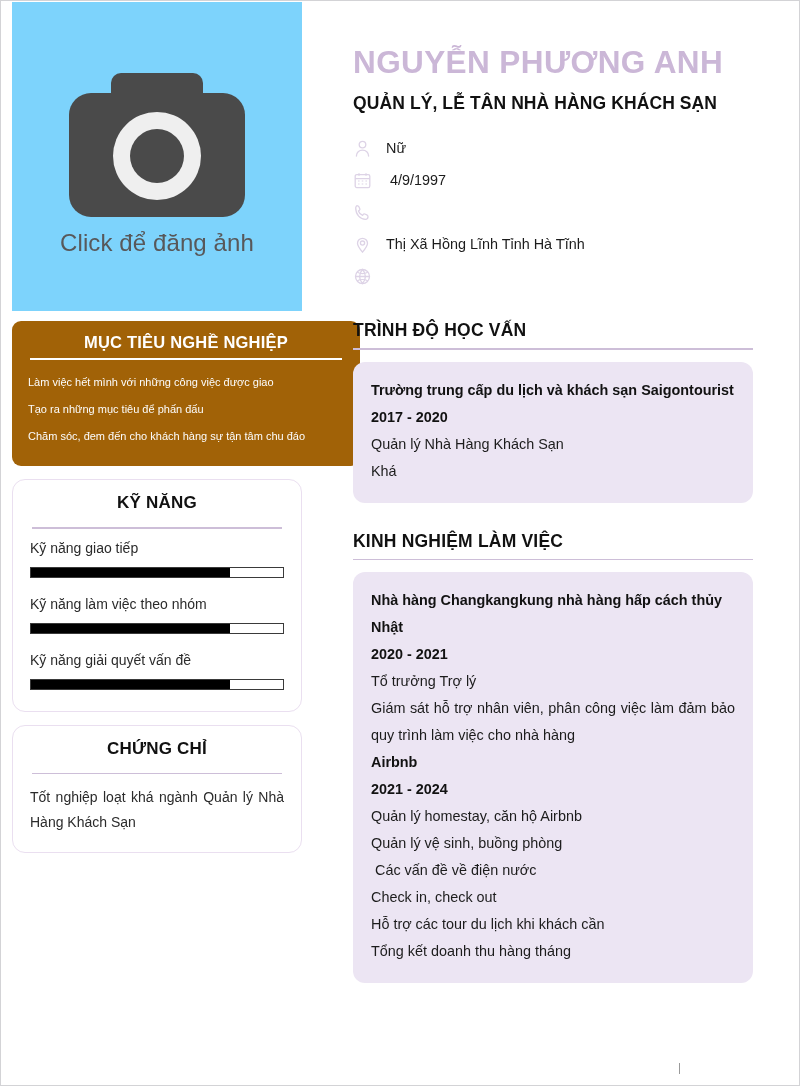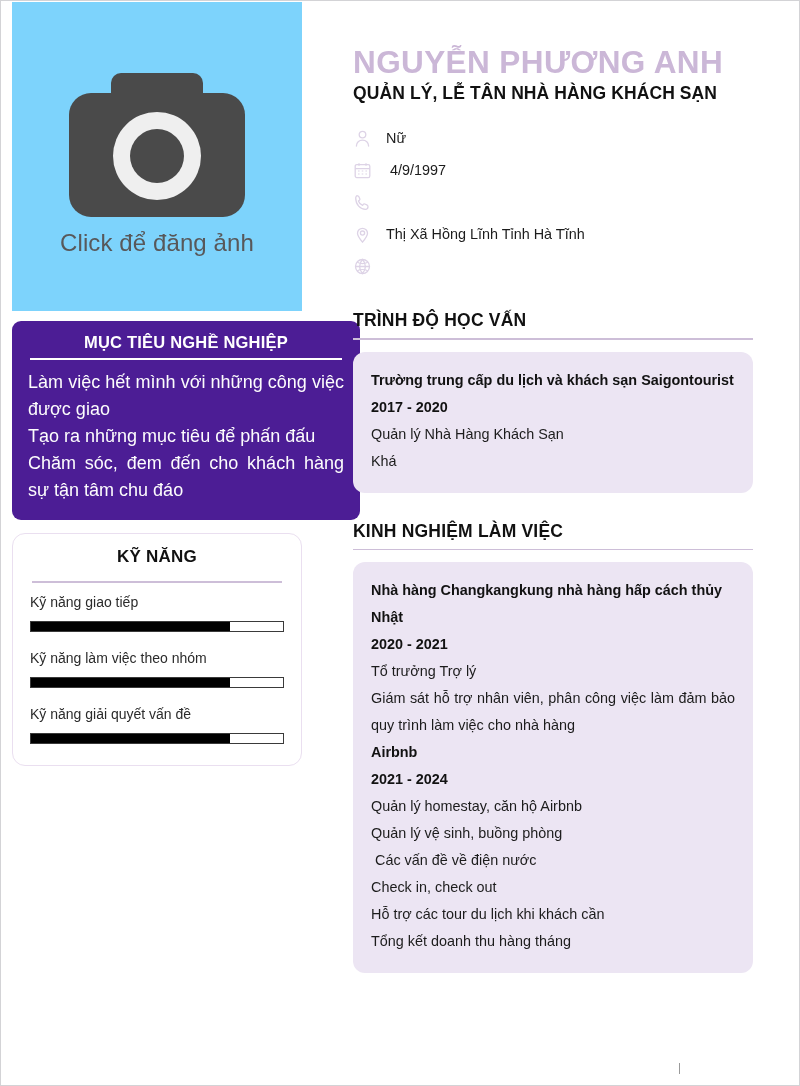--- a/index.html
+++ b/index.html
@@ -33,38 +33,38 @@
   .cam-svg { display:block; }
   .photo-label {
     font-size: 24px;
     color: #58585a;
     letter-spacing: .1px;
   }
 
   .objective {
     margin-top: 10px;
     width: 348px;
-    background: #4c1d95;
+    background: #a16207;
     border-radius: 9px;
     padding: 12px 16px 16px 16px;
     color: #ffffff;
   }
   .obj-title {
     text-align: center;
     font-size: 16.5px;
     font-weight: bold;
     letter-spacing: .2px;
     padding-bottom: 6px;
   }
   .obj-rule {
     height: 2px; background: #ffffff;
     margin: 0 2px 9px 2px;
   }
   .obj-line {
-    font-size: 18px;
+    font-size: 11px;
     line-height: 27px;
     text-align: justify;
     color: #fdfdfd;
   }
 
   .card {
     margin-top: 13px;
     width: 290px;
     background: #ffffff;
     border: 1.4px solid #eadff0;
@@ -116,20 +116,21 @@
     width: 400px;
   }
   .full-name {
     font-size: 31.5px;
     font-weight: bold;
     color: #cbb7d7;
     letter-spacing: .4px;
     line-height: 42px;
   }
   .job-title {
+    margin-top: 10px;
     font-size: 17.5px;
     font-weight: bold;
     color: #111111;
     letter-spacing: .1px;
   }
   .contacts { margin-top: 18px; }
   .contact-row {
     display: flex;
     align-items: center;
     height: 32px;
@@ -227,20 +228,25 @@
       <div class="skill-bar">
         <div class="skill-fill" style="width: 79%;"></div>
       </div>
 
       <div class="skill-name">Kỹ năng giải quyết vấn đề</div>
       <div class="skill-bar">
         <div class="skill-fill" style="width: 79%;"></div>
       </div>
     </div>
 
+    <div class="card">
+      <div class="card-title">CHỨNG CHỈ</div>
+      <div class="card-rule"></div>
+      <div class="cert-text">Tốt nghiệp loạt khá ngành Quản lý Nhà Hàng Khách Sạn</div>
+    </div>
 
   </div>
 
   <div class="right-col">
 
     <div class="full-name">NGUYỄN PHƯƠNG ANH</div>
     <div class="job-title">QUẢN LÝ, LỄ TÂN NHÀ HÀNG KHÁCH SẠN</div>
 
     <div class="contacts">
 

